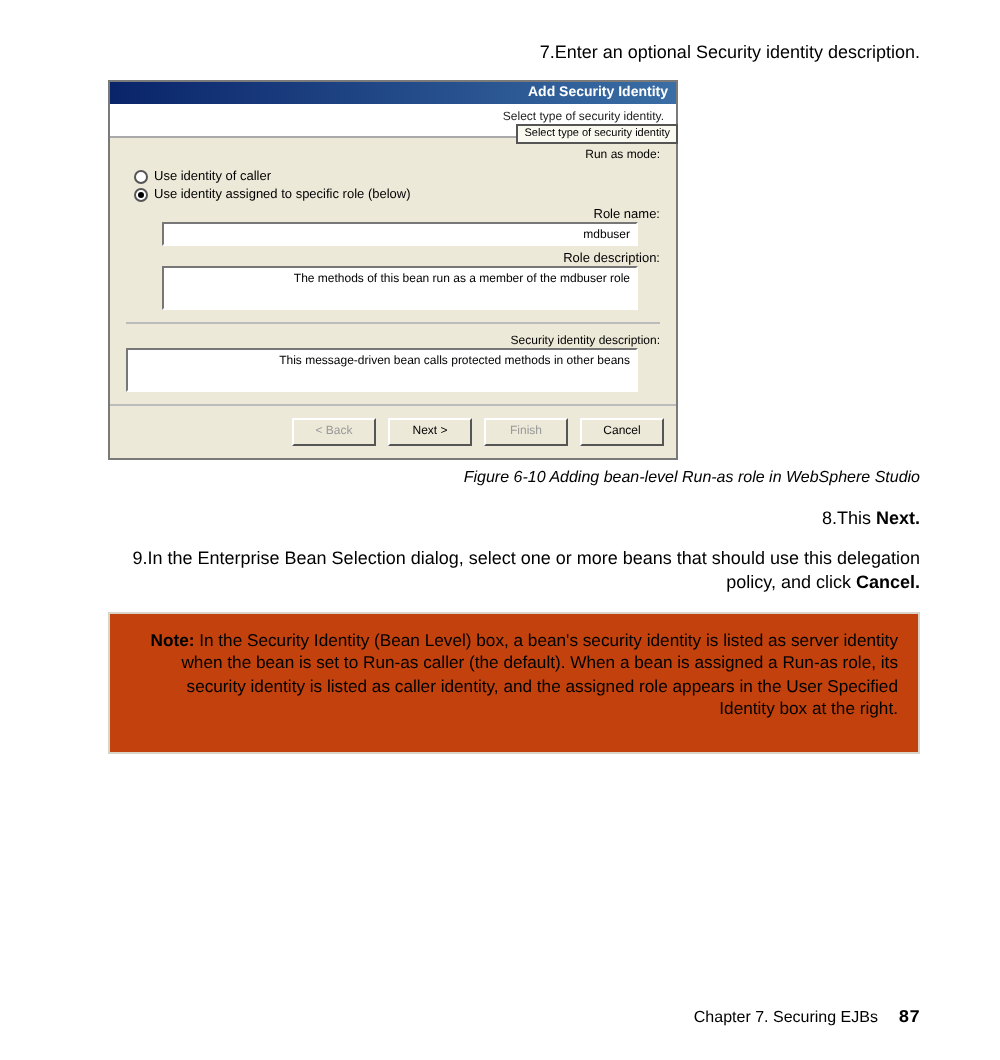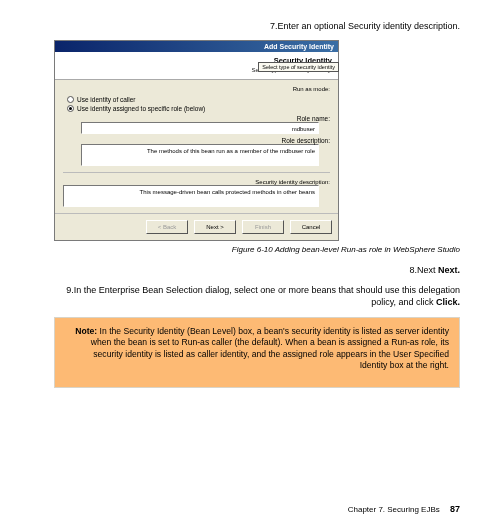--- a/index.html
+++ b/index.html
@@ -82,48 +82,47 @@
   .btn {
     min-width:42px; height:14px; font-size:6px;
     border-top:1px solid #fff;border-left:1px solid #fff;
     border-right:1px solid #555;border-bottom:1px solid #555;
     background:#ece9d8; display:flex;align-items:center;justify-content:center;
     color:#000;
   }
   .btn.disabled{color:#999;}
   .caption { font-style: italic; font-size: 8px; margin: 3px 0 10px 14px; }
   .notebox {
-    background: #fdba74;
+    background: #c2410c;
     border: 0.5px solid #d9d4c8;
     padding: 8px 10px;
     margin: 6px 0 0 14px;
     font-size: 8.6px;
     line-height: 1.35;
   }
   .notebox p { margin-bottom: 7px; }
   .footer {
     position: absolute;
     bottom: 16px;
     right: 40px;
     font-size: 8px;
   }
-  .footer .pg { font-weight: bold; margin-left:8px; font-size:9px;}
+  .footer .pg { font-weight: bold; margin-left:8px; font-size:9px;font-family:Liberation Mono, monospace;}
   .bold { font-weight: bold; }
 </style>
 </head>
 <body>
 
 <div class="step">
   <span class="step-num">7.</span><span class="step-body">Enter an optional Security identity description.</span>
 </div>
 
 <div class="dialog">
   <div class="titlebar">Add Security Identity</div>
   <div class="dlg-head">
-    <div class="dlg-head-title">Security Identity</div>
     <div class="dlg-head-sub">Select type of security identity.</div>
     <div class="callout">Select type of security identity</div>
   </div>
   <div class="dlg-body">
     <div class="grp">Run as mode:</div>
     <div class="radio-row">
       <span class="radio"></span>
       <span>Use identity of caller</span>
     </div>
     <div class="radio-row">
@@ -142,25 +141,25 @@
     <div class="btn disabled">&lt; Back</div>
     <div class="btn">Next &gt;</div>
     <div class="btn disabled">Finish</div>
     <div class="btn">Cancel</div>
   </div>
 </div>
 
 <div class="caption">Figure 6-10   Adding bean-level Run-as role in WebSphere Studio</div>
 
 <div class="step">
-  <span class="step-num">8.</span><span class="step-body"><span>Next </span><span class="bold">Next.</span></span>
+  <span class="step-num">8.</span><span class="step-body"><span>This </span><span class="bold">Next.</span></span>
 </div>
 
 <div class="step">
-  <span class="step-num">9.</span><span class="step-body"><span>In the Enterprise Bean Selection dialog, select one or more beans that should use this delegation policy, and click </span><span class="bold">Click.</span></span>
+  <span class="step-num">9.</span><span class="step-body"><span>In the Enterprise Bean Selection dialog, select one or more beans that should use this delegation policy, and click </span><span class="bold">Cancel.</span></span>
 </div>
 
 <div class="notebox">
   <p><span class="bold">Note:</span><span> In the Security Identity (Bean Level) box, a bean's security identity is listed as server identity when the bean is set to Run-as caller (the default). When a bean is assigned a Run-as role, its security identity is listed as caller identity, and the assigned role appears in the User Specified Identity box at the right.</span></p>
 </div>
 
 <div class="footer">
   <span>Chapter 7. Securing EJBs</span>
   <span class="pg">87</span>
 </div>

